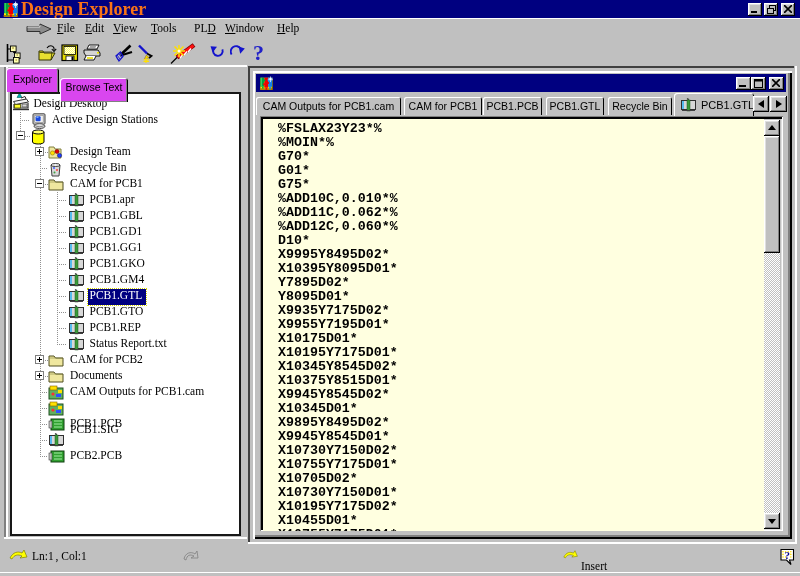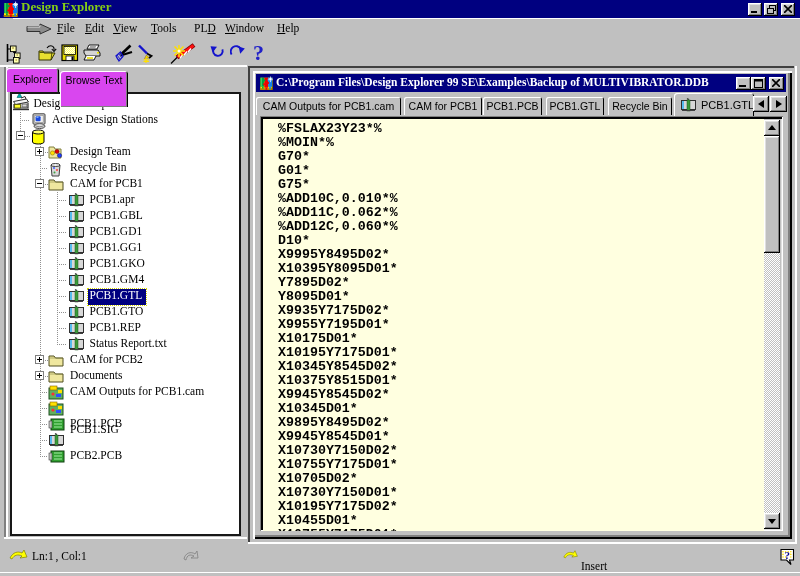--- a/index.html
+++ b/index.html
@@ -4,21 +4,21 @@
 <style>
   * { margin:0; padding:0; box-sizing:border-box; }
   html,body { width:800px; height:576px; overflow:hidden; }
   body { background:#c0c0c0; font-family:"Liberation Serif", serif; position:relative; }
   .abs { position:absolute; }
   .btn { box-shadow: inset -1px -1px 0 #000, inset 1px 1px 0 #fff, inset -2px -2px 0 #808080, inset 2px 2px 0 #dfdfdf; background:#c0c0c0; }
   .mono { font-family:"Liberation Mono", monospace; }
 
   
   #titlebar { left:0; top:0; width:800px; height:18px; background:#000080; }
-  #titletext { left:21px; top:-1px; color:#84cc16; font-size:13px; font-weight:bold; }
+  #titletext { left:21px; top:-1px; color:#f97316; font-size:18px; font-weight:bold; }
   .tbtn { top:3px; width:14px; height:13px; }
   
   #menubar { left:0; top:18px; width:800px; height:24px; background:#c0c0c0; border-top:1px solid #fff;margin-left:13px; }
   .mi { position:absolute; top:3px; font-size:11.5px; color:#000; }
   .mi u { text-decoration:underline; }
   
   #toolbar { left:0; top:42px; width:800px; height:24px; background:#c0c0c0; }
 
   
   .ltab { position:absolute; background:#d946ef; border-radius:3px 3px 0 0;
@@ -192,21 +192,21 @@
     <path d="M1.6,9.5 A4.8,4.8 0 0 1 10.6,3.6" fill="none" stroke="#1414cc" stroke-width="1.9"></path>
     <path d="M8.6,1.6 L14.8,3.4 L10.2,8.8 Z" fill="#1414cc"></path>
   </svg>
 
   <div class="abs" style="left:253px;top:-2px;width:14px;height:24px;color:#2020c8;font-size:22px;font-weight:bold;font-family:'Liberation Serif',serif">?</div>
 </div>
 
 <div class="abs ltab" style="left:6px;top:68px;width:53px;height:24px;z-index:3">
   <div class="lbl" style="top:5px">Explorer</div>
 </div>
-<div class="abs ltab" style="left:60px;top:71px;width:68px;height:36px;z-index:2;box-shadow:inset 1px 1px 0 #fff, inset -1px 0 0 #000, inset -2px 0 0 #808080, inset 0 -1px 0 #808080">
+<div class="abs ltab" style="left:60px;top:78px;width:68px;height:24px;z-index:2;box-shadow:inset 1px 1px 0 #fff, inset -1px 0 0 #000, inset -2px 0 0 #808080, inset 0 -1px 0 #808080">
   <div class="lbl" style="top:3px">Browse Text</div>
 </div>
 
 <div class="abs" style="left:4px;top:66px;width:2px;height:473px;background:#808080"></div>
 <div class="abs" style="left:6px;top:66px;width:2px;height:473px;background:#fff"></div>
 <div class="abs" style="left:4px;top:536.5px;width:243px;height:2.5px;background:#fff"></div>
 <div class="abs" id="treebox"></div>
 <div class="abs" id="tree">
     <div class="dotv" style="left:11px;top:18px;height:24px"></div>
     <div class="dotv" style="left:30.5px;top:50px;height:312px"></div>
@@ -427,21 +427,20 @@
     <rect x="3" y="12.2" width="1.8" height="2.2" fill="#00a33e"></rect>
     <rect x="7" y="13.4" width="1.9" height="2.4" fill="#f00000"></rect>
     <rect x="11.2" y="12.4" width="1.9" height="2.6" fill="#1080f0"></rect>
     <rect x="4.6" y="4" width="2" height="2" fill="#00a33e"></rect>
     <rect x="9" y="7" width="2" height="2" fill="#f00000"></rect>
     <rect x="4.2" y="8.4" width="2" height="2" fill="#f00000"></rect>
     <rect x="9.4" y="3.6" width="2" height="2" fill="#1080f0"></rect>
     <path d="M12.6,0.6 L12.6,7 M9.6,3.6 L15.6,3.6 M11,2 L14.2,5.2 M14.2,2 L11,5.2" stroke="#e8f4ff" stroke-width="0.9"></path>
     <circle cx="12.6" cy="3.6" r="1" fill="#ffffff"></circle>
   </svg>
-  <div id="doctitletext">C:\Program Files\Design Explorer 99 SE\Examples\Backup of MULTIVIBRATOR.DDB</div>
   <div class="dbtn btn" style="left:480px">
       <div class="abs" style="left:3px;top:8px;width:7px;height:2px;background:#000"></div>
     </div>
   <div class="dbtn btn" style="left:495px">
     <svg class="abs" style="left:3px;top:2px" width="9" height="9" viewBox="0 0 9 9">
       <rect x="0.5" y="0.5" width="8" height="8" fill="none" stroke="#000"></rect>
       <rect x="0.5" y="0.5" width="8" height="2" fill="#000"></rect>
     </svg>
   </div>
   <div class="dbtn btn" style="left:513px">

